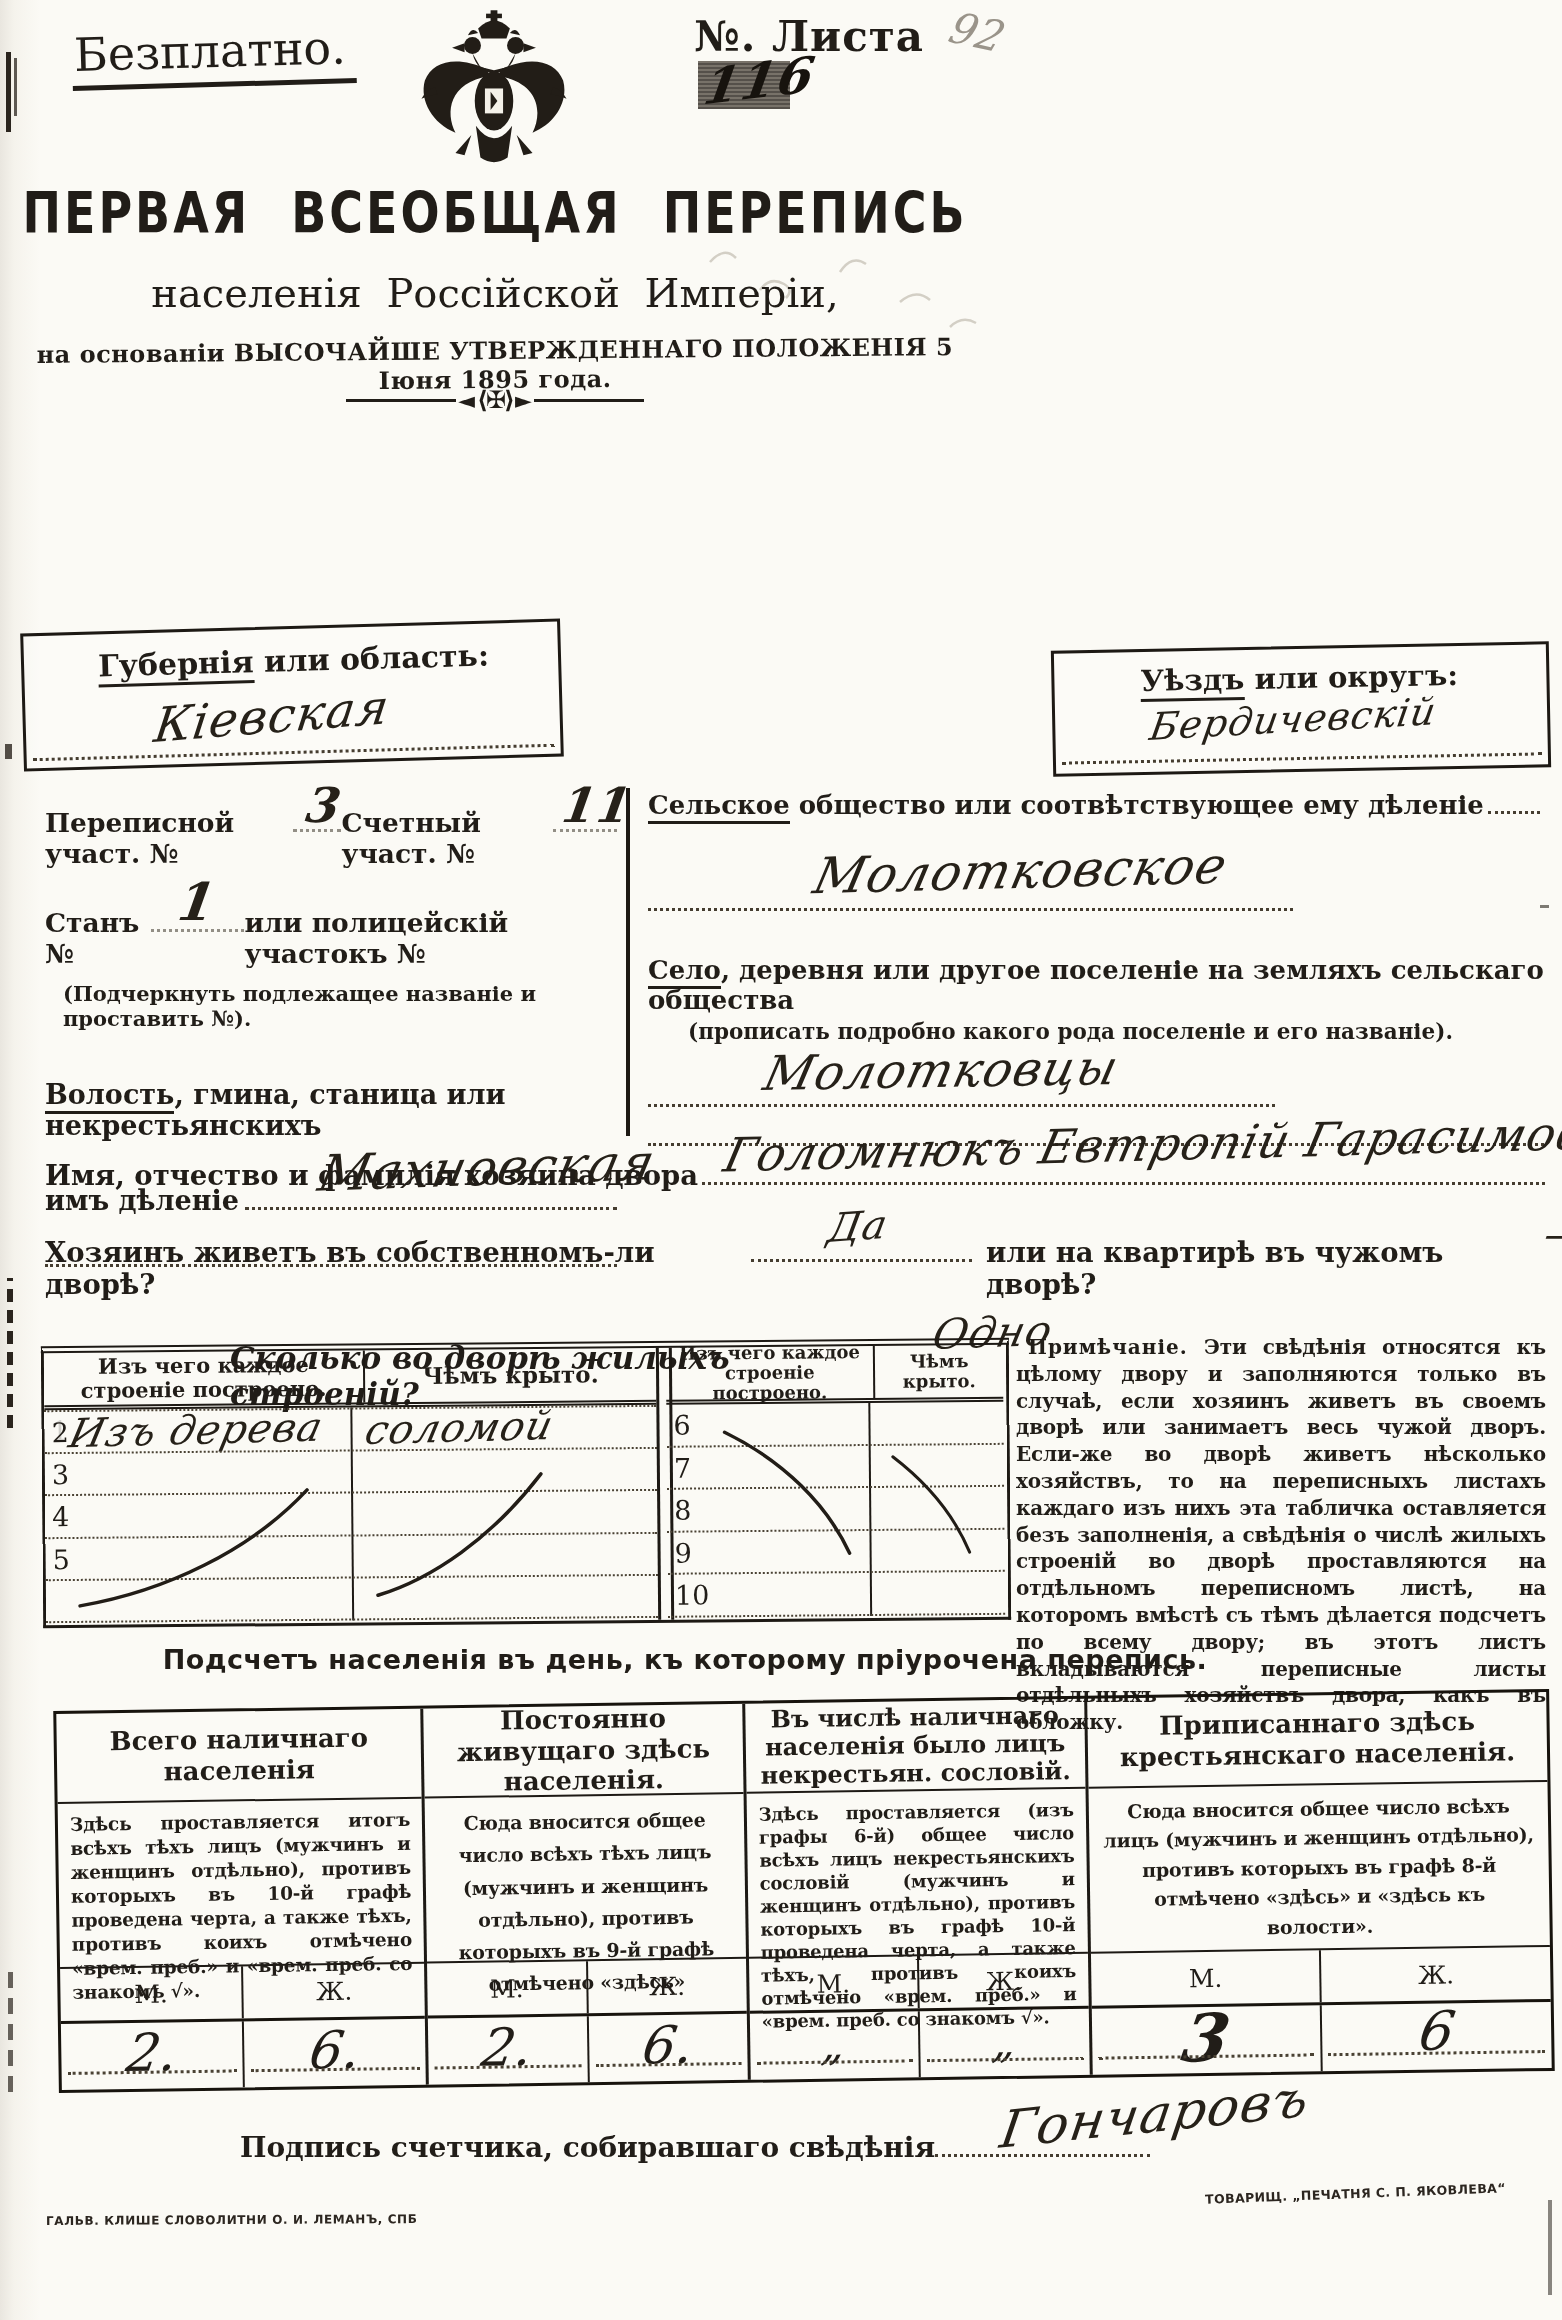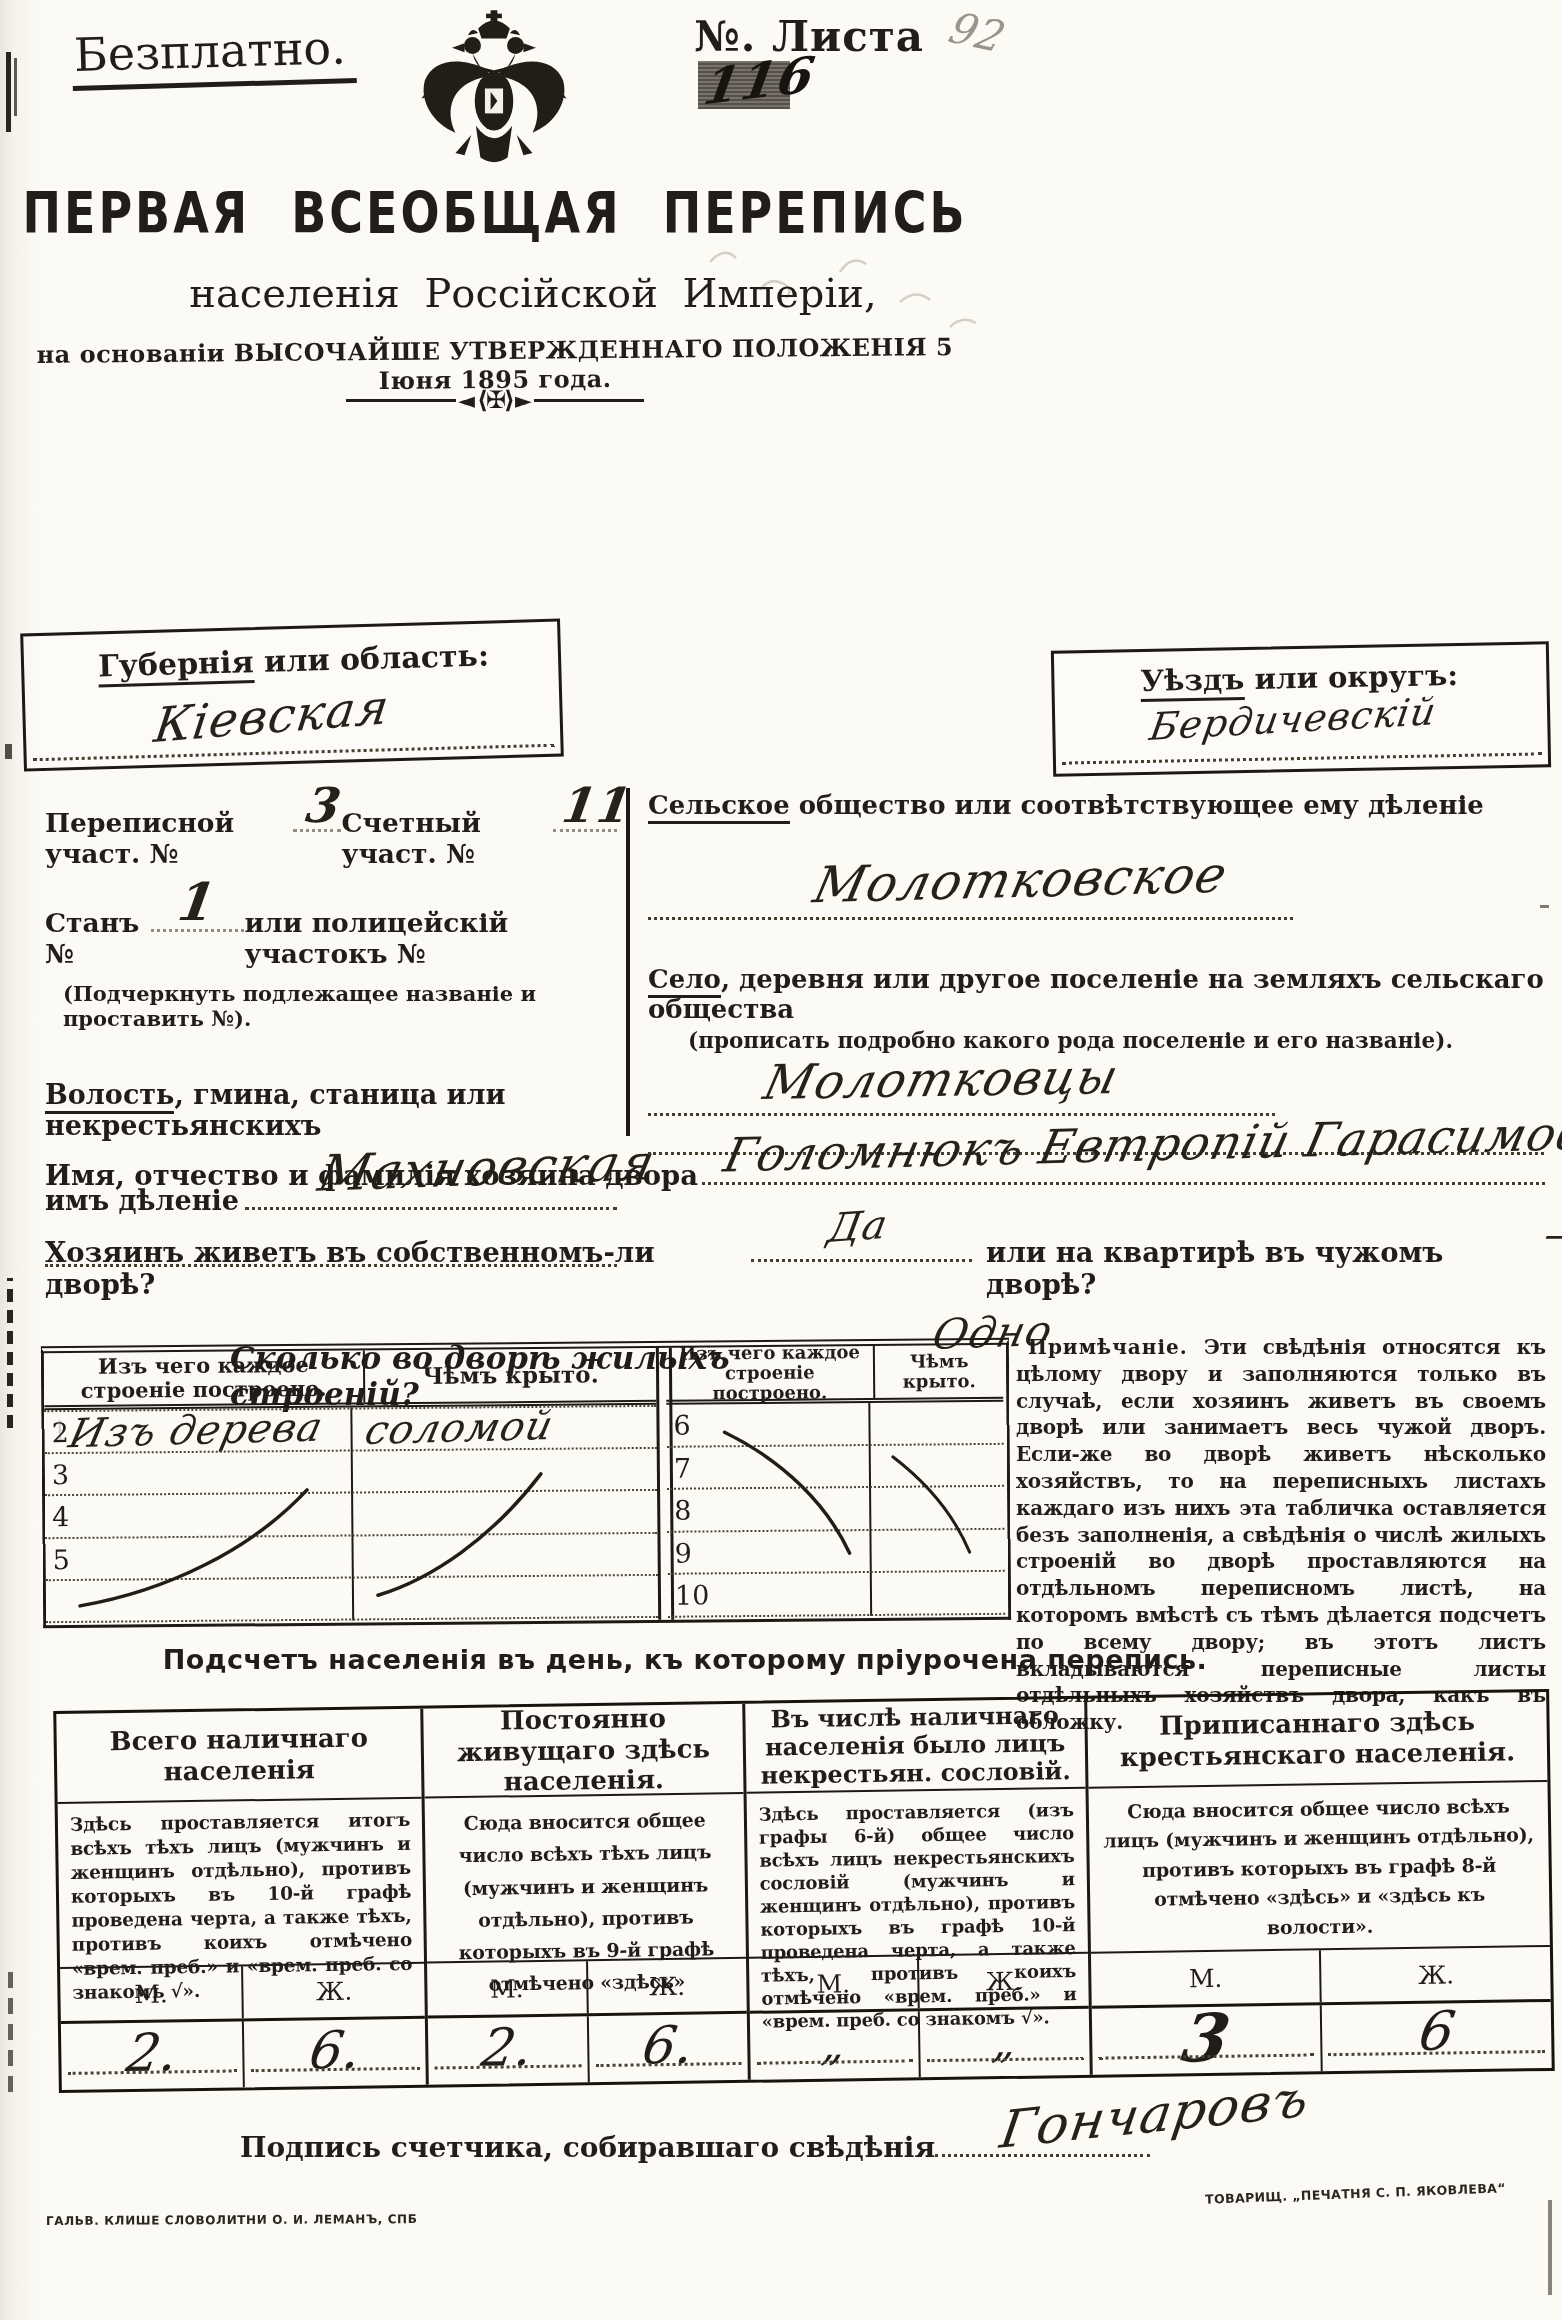--- a/index.html
+++ b/index.html
@@ -104,21 +104,21 @@
                    background:repeating-linear-gradient(0deg,#55504a 0 2px,#787269 2px 4px);">
         <span class="hw b" style="position:absolute;left:8px;top:-10px;font-size:50px;color:#17130e;transform:skewX(-16deg) rotate(-7deg);">116</span>
       </span>
       <span class="hw" style="position:absolute;left:256px;top:-4px;font-size:42px;color:#9a948a;transform:skewX(-8deg) rotate(12deg);">92</span>
     </div>
 
     <div class="abs ctr sans b" style="left:0;top:186px;width:100%;font-size:46px;letter-spacing:3px;word-spacing:22px;transform:scaleY(1.22);">
       <span>ПЕРВАЯ ВСЕОБЩАЯ ПЕРЕПИСЬ</span>
     </div>
 
-    <div class="abs ctr serif" style="left:0;top:270px;width:100%;font-size:40px;word-spacing:12px;margin-left:38px;">
+    <div class="abs ctr serif" style="left:0;top:270px;width:100%;font-size:40px;word-spacing:12px;">
       <span>населенія Россійской Имперіи,</span>
     </div>
 
     <div class="abs ctr serif b" style="left:0;top:336px;width:100%;font-size:24px;letter-spacing:.5px;transform:rotate(-0.5deg);">
       <span>на основаніи ВЫСОЧАЙШЕ УТВЕРЖДЕННАГО ПОЛОЖЕНІЯ 5 Іюня 1895 года.</span>
     </div>
 
     <div class="abs" style="left:0;top:386px;width:100%;display:flex;align-items:center;justify-content:center;">
       <span style="display:inline-block;width:110px;height:3px;background:#211d18;"></span>
       <span class="sans" style="font-size:22px;margin:0 2px;">◄</span>
@@ -178,21 +178,21 @@
       <span class="serif b">имъ дѣленіе</span>
       <span class="fill dense" style="flex:1;height:36px;margin-left:6px;">
         <span class="hw" style="position:absolute;left:76px;top:-32px;font-size:50px;transform:skewX(-14deg) rotate(-2deg);">Махновская</span>
       </span>
     </div>
 
     <div style="margin-top:46px;border-bottom:3px dotted #453d30;height:2px;"></div>
   </div>
 
   <div class="abs" style="left:648px;top:790px;width:896px;">
-    <div class="row" style="font-size:26px;flex-direction:column;">
+    <div class="row" style="font-size:26px;">
       <span class="serif b"><span class="uw">Сельское</span><span> общество или соотвѣтствующее ему дѣленіе</span></span>
       <span class="leader"></span>
     </div>
 
     <div class="fill dense" style="height:58px;margin-top:30px;width:72%;">
       <span class="hw" style="position:absolute;left:168px;top:-8px;font-size:50px;transform:skewX(-14deg) rotate(-1.5deg);">Молотковское</span>
     </div>
 
     <div class="serif b" style="font-size:26px;margin-top:44px;">
       <span class="uw">Село</span><span>, деревня или другое поселеніе на земляхъ сельскаго общества</span>

